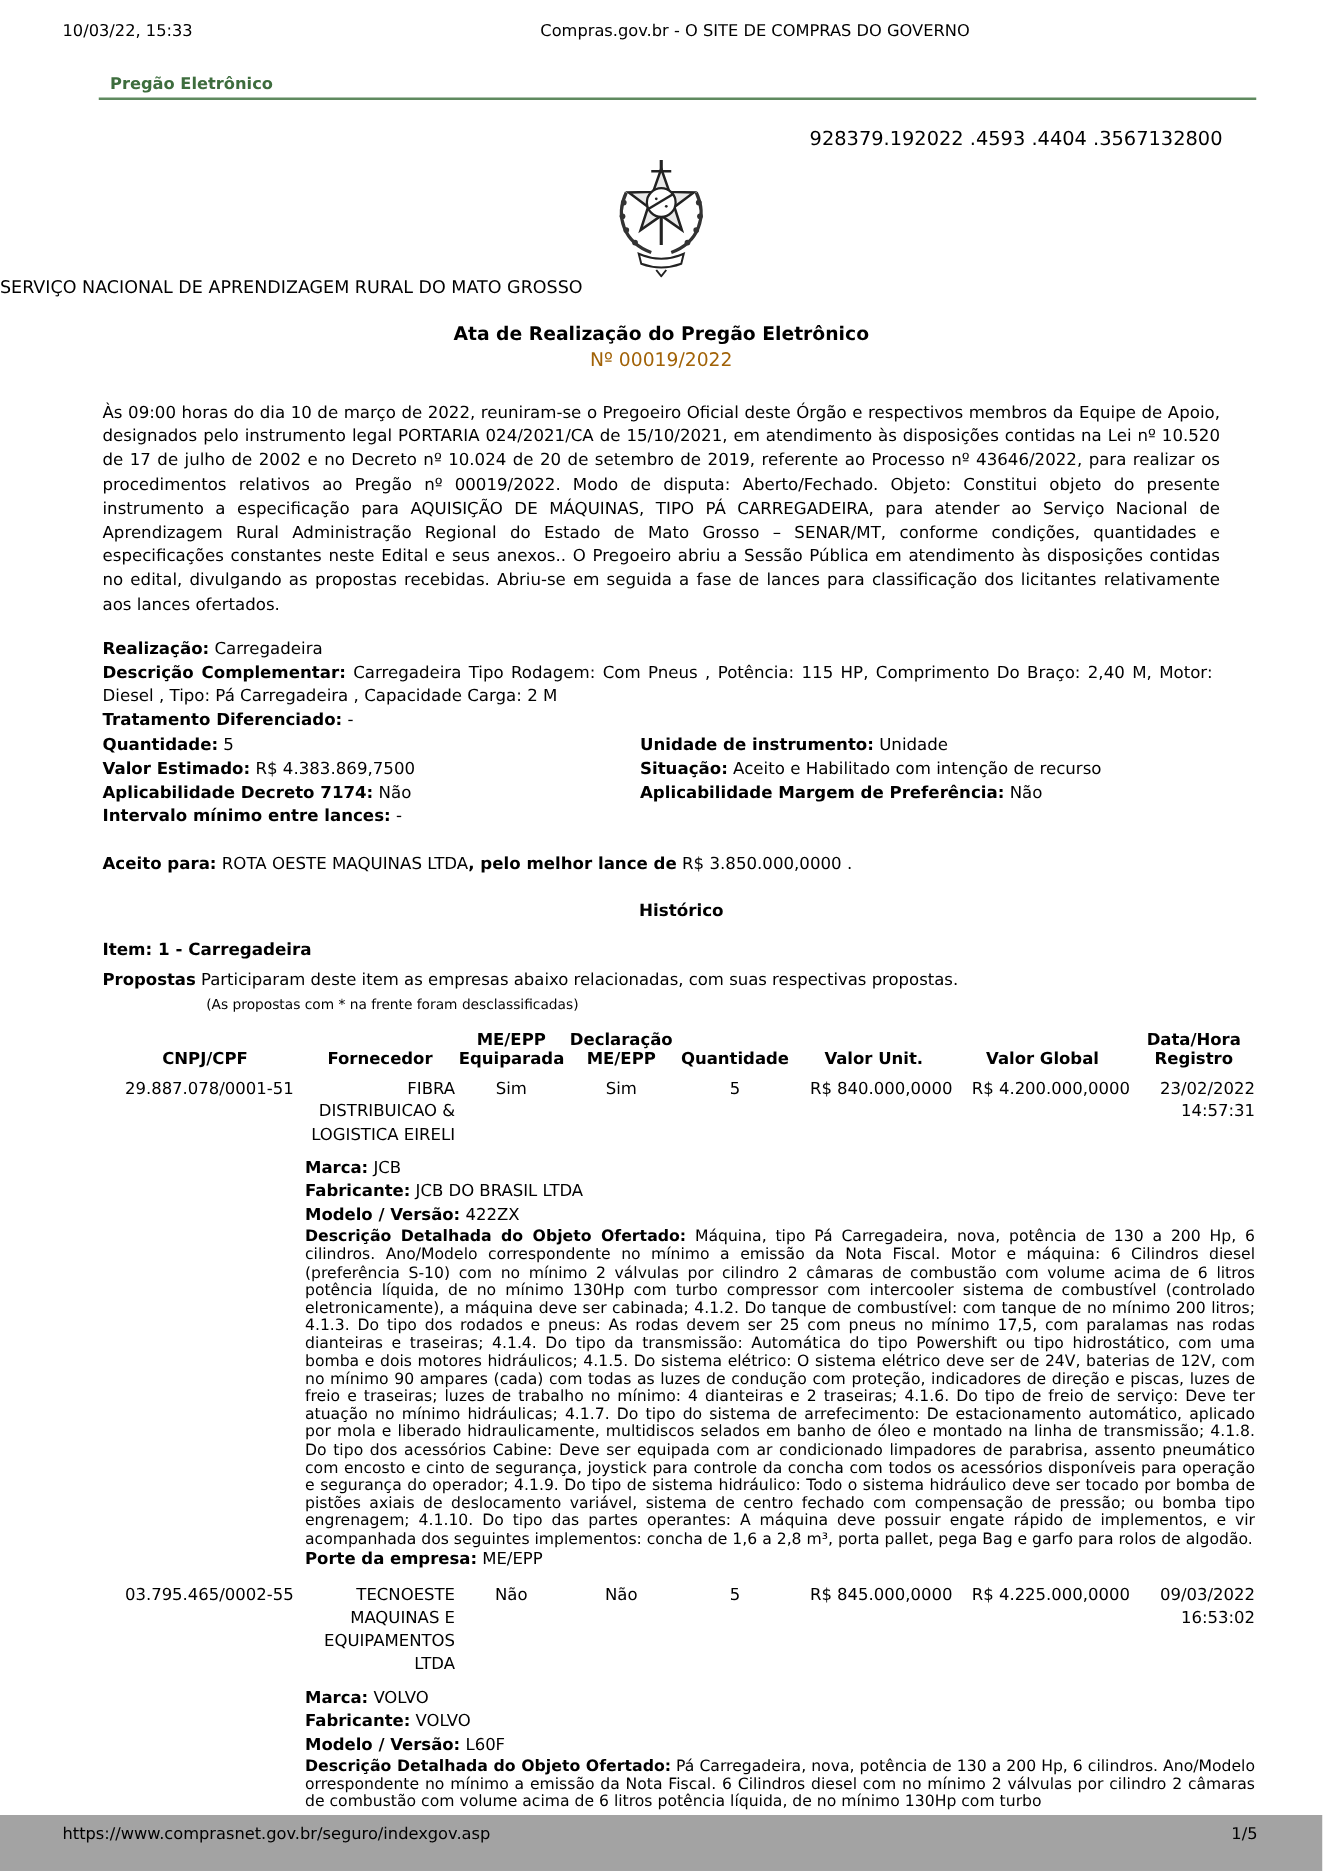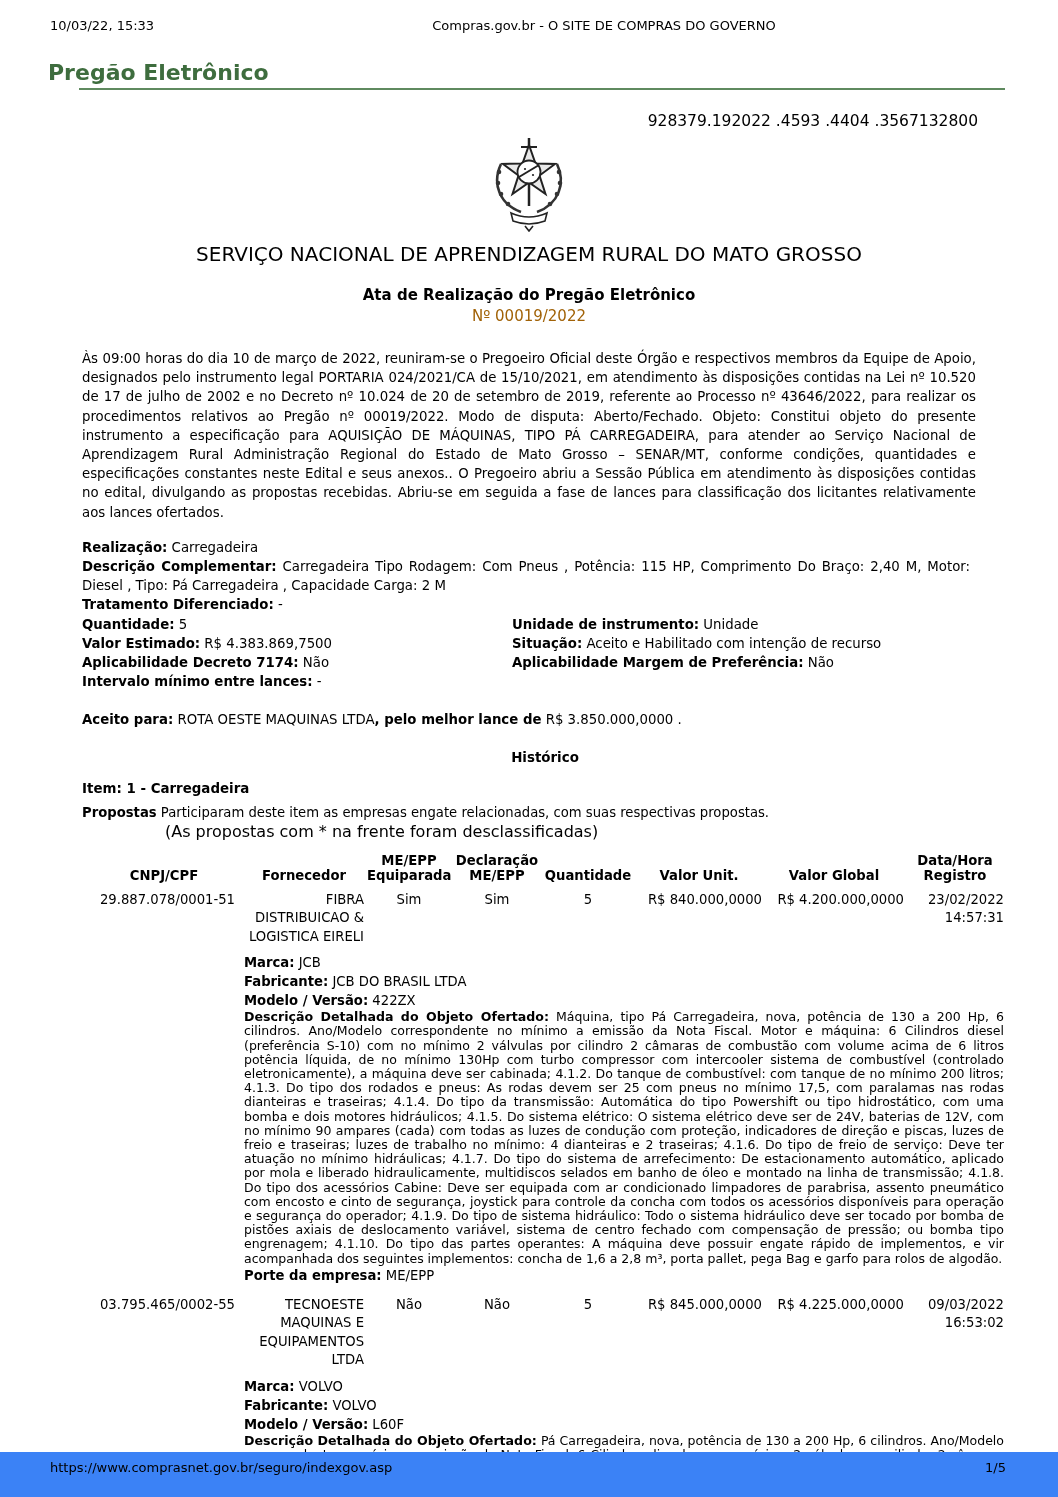--- a/index.html
+++ b/index.html
@@ -4,51 +4,51 @@
 <style>
   html,body{margin:0;padding:0;}
   body{
     width:1058px;height:1497px;position:relative;overflow:hidden;background:#fff;color:#000;
     font-family:"DejaVu Sans","Liberation Sans",sans-serif;font-size:13.2px;
   }
   b{font-weight:bold;}
   .print-date{position:absolute;top:18px;left:50px;font-size:13px;}
   .print-title{position:absolute;top:18px;left:0;width:100%;box-sizing:border-box;padding-left:150px;text-align:center;font-size:13px;}
   .banner{padding-top:60px;}
-  .banner-title{margin-left:48px;font-size:22px;font-weight:bold;color:#3e6d3e;}
+  .banner-title{margin-left:88px;font-size:13px;font-weight:bold;color:#3e6d3e;}
   .banner-rule{margin:3px 53px 0 79px;border-bottom:2px solid #5f8a5f;height:0;}
   .code{margin:22px 80px 0 0;text-align:right;font-size:15.5px;}
   .emblem{margin-top:6px;text-align:center;height:96px;}
-  .org{margin-top:10px;text-align:center;font-size:20px;}
+  .org{margin-top:0;text-align:left;font-size:14px;}
   .doc-title{margin-top:20px;text-align:center;font-size:15px;font-weight:bold;}
   .doc-number{margin-top:3px;text-align:center;font-size:15px;color:#a16207;}
   .intro{margin:24px 82px 0 82px;text-align:justify;font-size:13.3px;line-height:19.2px;}
   .item-block{margin:16px 88px 0 82px;font-size:13.3px;line-height:19.2px;}
   .just{text-align:justify;}
   .twocol{display:grid;grid-template-columns:430px 1fr;}
   .aceito{margin:19px 88px 0 82px;font-size:13.3px;line-height:19.2px;}
   .hist-title{margin:20px 50px 14px 82px;text-align:center;font-size:13.4px;font-weight:bold;}
   .hist-item{margin:16px 50px 0 82px;font-size:13.4px;font-weight:bold;}
   .propostas{margin:8px 50px 0 82px;font-size:13.2px;line-height:18px;}
-  .propostas-note{margin:1px 50px 0 165px;font-size:16px;line-height:18px;}
+  .propostas-note{margin:1px 50px 0 165px;font-size:11px;line-height:18px;}
   table.props{margin:12px 0 0 85px;width:920px;border-collapse:collapse;table-layout:fixed;font-size:13.2px;}
   table.props th{font-weight:bold;text-align:center;vertical-align:bottom;padding:0 2px 2px 2px;line-height:15.5px;font-size:13.2px;}
   table.props td{vertical-align:top;}
   tr.vrow td{padding-top:5px;line-height:18.5px;}
   td.cnpj{text-align:right;padding-right:8px;white-space:nowrap;}
   td.forn{text-align:right;}
   td.ctr{text-align:center;}
   td.rgt{text-align:right;white-space:nowrap;}
   td.dt{text-align:right;}
   tr.drow td.details{padding-top:6px;}
   tr.drow2 td{padding-top:10px;}
   .dl{line-height:19px;font-size:13.2px;}
   .ddesc{text-align:justify;font-size:12.5px;line-height:14.2px;}
   .ddesc b{font-size:12.6px;}
-  .page-footer{position:absolute;top:1452px;left:0;right:0;height:45px;background:#3b82f6;font-size:13px;}
+  .page-footer{position:absolute;top:1452px;left:0;right:0;height:45px;background:#a3a3a3;font-size:13px;}
   .footer-url{position:absolute;left:50px;top:8px;}
   .page-num{position:absolute;right:52px;top:8px;}
   .emblem svg{display:inline-block;}
 </style>
 </head>
 <body>
 
 <div class="print-date">10/03/22, 15:33</div>
 <div class="print-title">Compras.gov.br - O SITE DE COMPRAS DO GOVERNO</div>
 
@@ -104,21 +104,21 @@
   <div><b>Intervalo mínimo entre lances:</b><span> -</span></div>
 </div>
 
 <div class="aceito">
   <b>Aceito para:</b><span> ROTA OESTE MAQUINAS LTDA</span><b>, pelo melhor lance de</b><span> R$ 3.850.000,0000 .</span>
 </div>
 
 <div class="hist-title">Histórico</div>
 <div class="hist-item">Item: 1 - Carregadeira</div>
 <div class="propostas">
-  <b>Propostas</b><span> Participaram deste item as empresas engate relacionadas, com suas respectivas propostas.</span>
+  <b>Propostas</b><span> Participaram deste item as empresas abaixo relacionadas, com suas respectivas propostas.</span>
 </div>
 <div class="propostas-note">(As propostas com * na frente foram desclassificadas)</div>
 
 <table class="props">
   <colgroup>
     <col style="width:158px">
       <col style="width:122px">
       <col style="width:88px">
       <col style="width:88px">
     <col style="width:94px">

